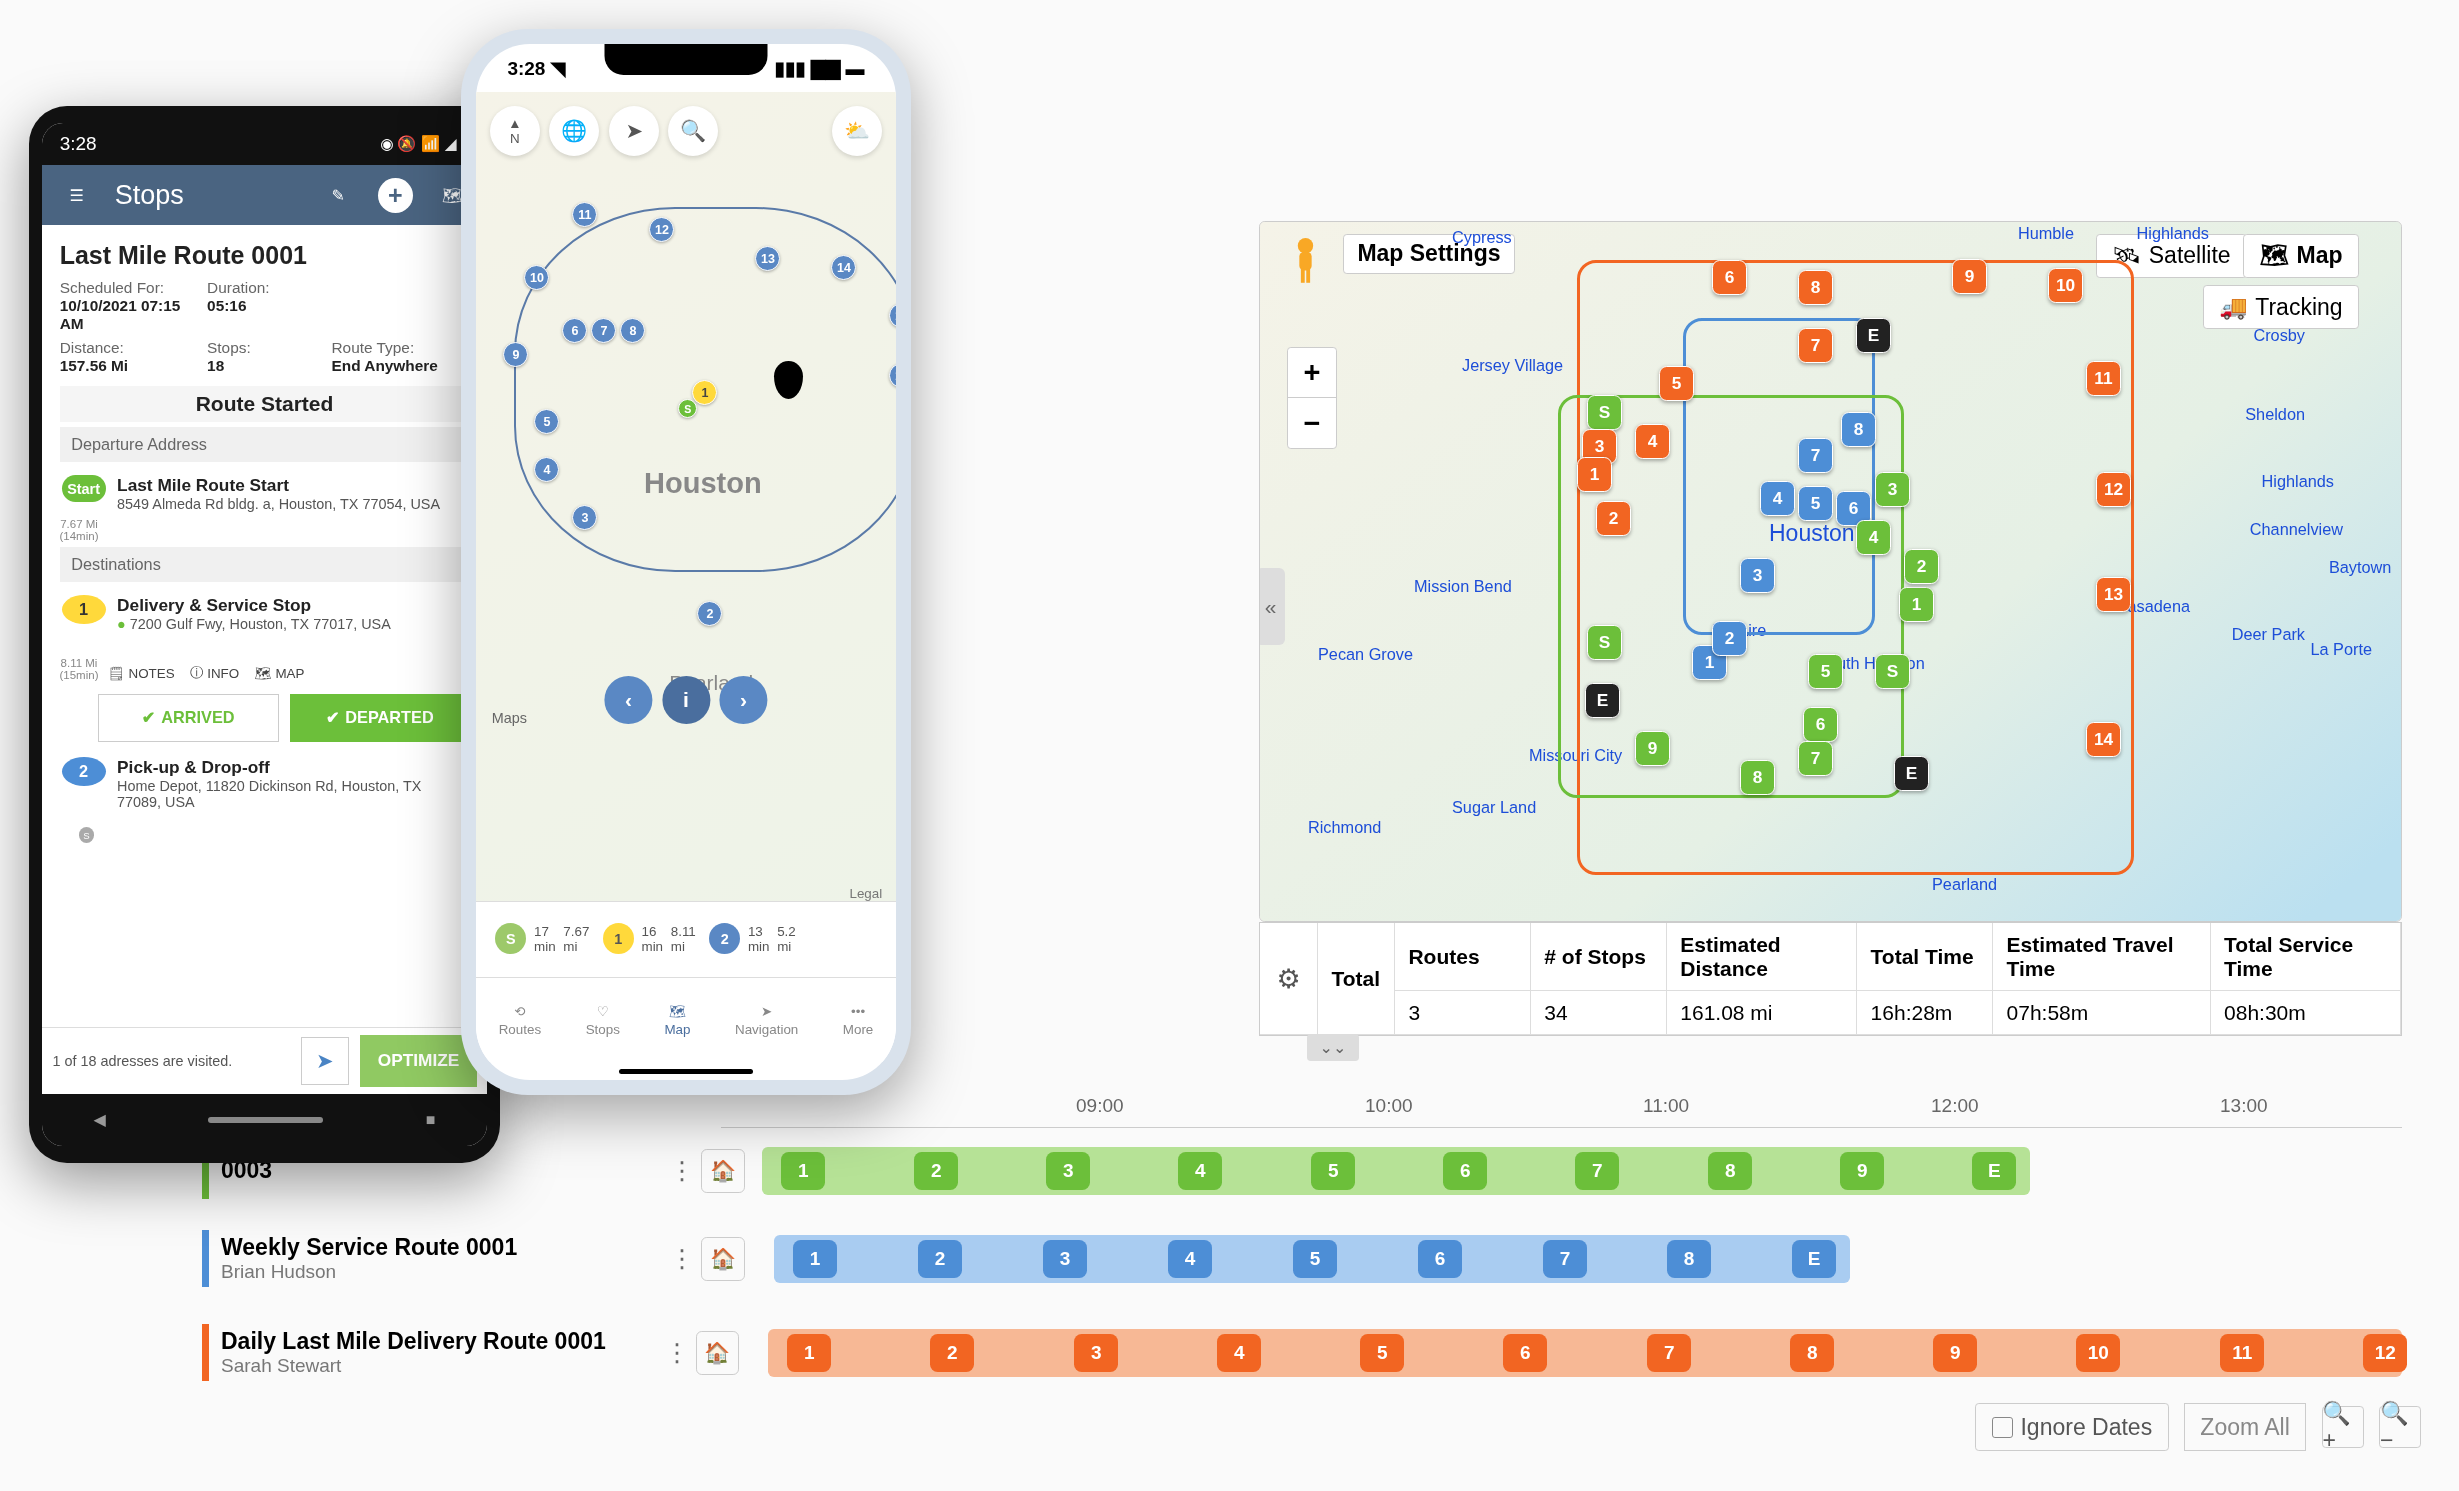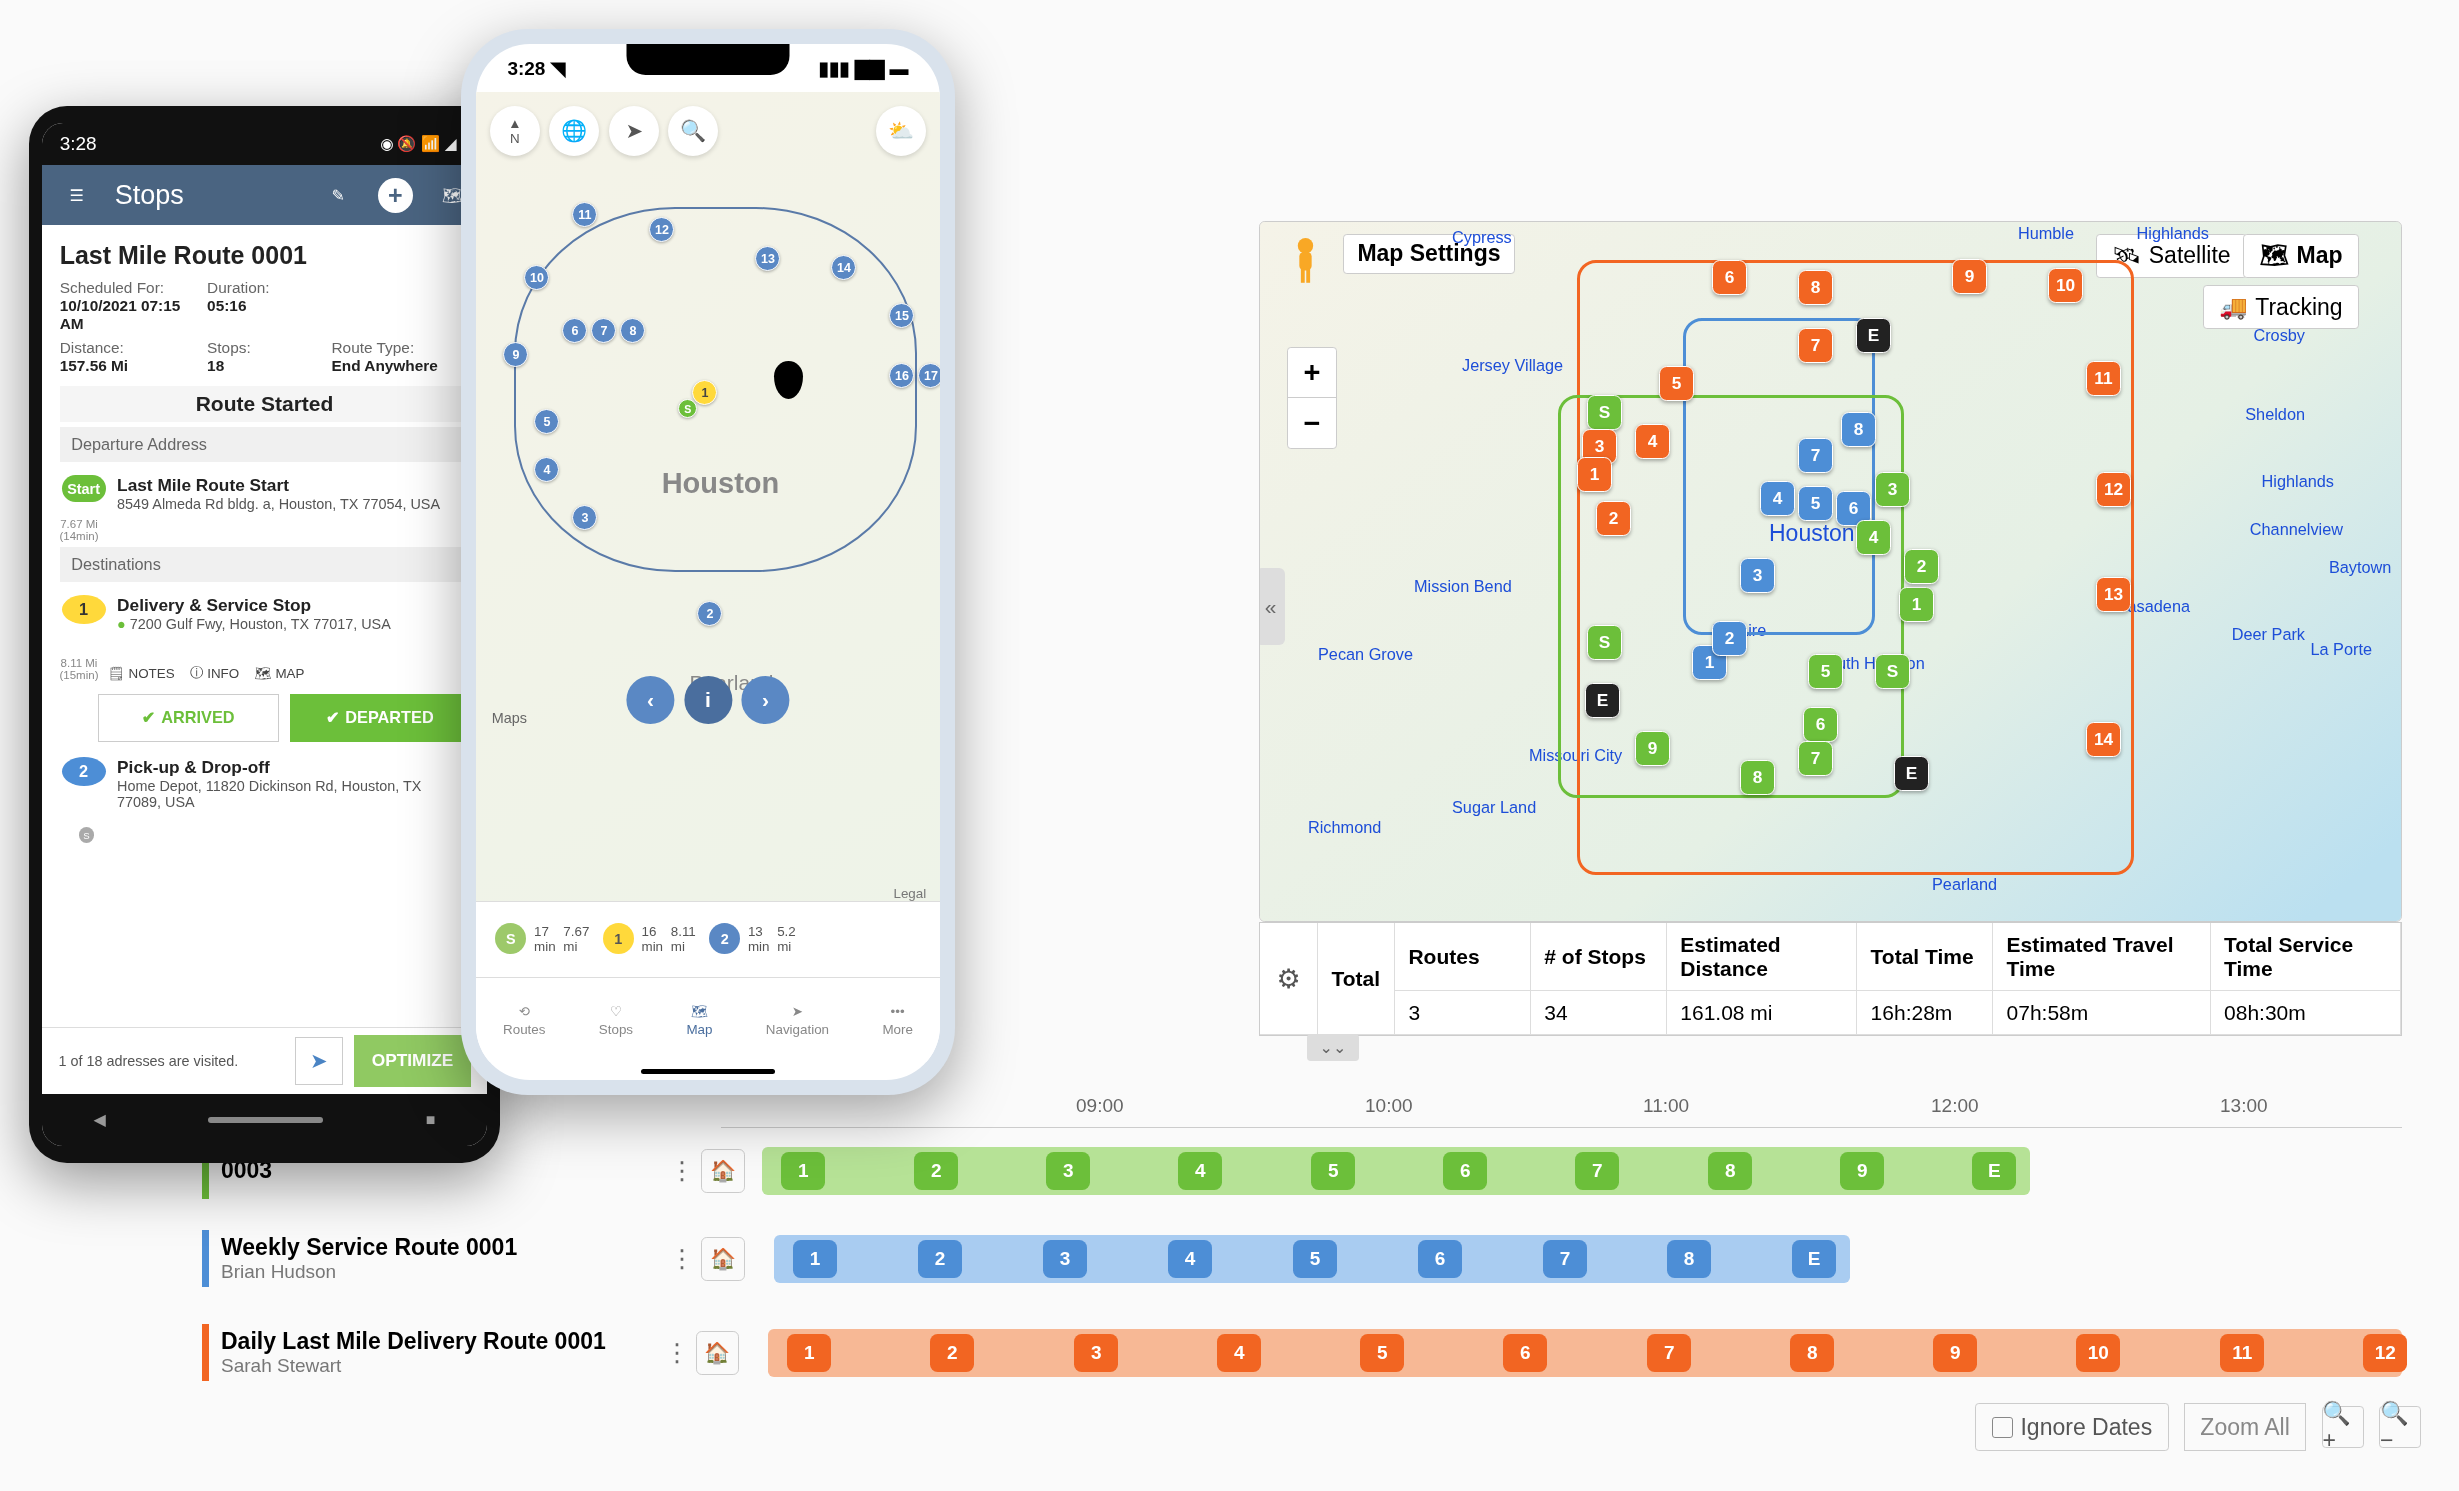--- a/index.html
+++ b/index.html
@@ -28,31 +28,31 @@
 .badge-blue { background: #4d8ed6; color: #fff; }
 .stop-text { flex: 1; }
 .stop-name { font-size: 17.3px; font-weight: 600; }
 .stop-addr { font-size: 14.4px; color: #555; }
 .dist-label { position: absolute; left: -7.7px; font-size: 11.5px; color: #888; text-align: center; width: 54px; }
 .action-row { display: flex; gap: 15.4px; margin: 7.7px 0 11.5px 0; font-size: 13.4px; color: #444; align-items: center; }
 .action-row .item { display: flex; align-items: center; gap: 3.8px; }
 .btn-row { display: flex; gap: 11.5px; margin: 9.6px 0; }
 .btn-arrive { flex: 1; border: 1px solid #ccc; background: #fff; color: #6cbf3a; font-weight: 700; padding: 13.4px; font-size: 16.3px; display: flex; align-items: center; justify-content: center; gap: 5.8px; }
 .btn-depart { flex: 1; background: #6cbf3a; color: #fff; font-weight: 700; padding: 13.4px; font-size: 16.3px; display: flex; align-items: center; justify-content: center; gap: 5.8px; }
-.android-bottom { position: absolute; bottom: 52px; left: 0; right: 0; height: 67px; display: flex; align-items: center; padding: 0 16px; gap: 11.5px; border-top: 1px solid #ddd; background: #fff; }
+.android-bottom { position: absolute; bottom: 52px; left: 0; right: 0; height: 67px; display: flex; align-items: center; padding: 0 10px; gap: 11.5px; border-top: 1px solid #ddd; background: #fff; }
 .visited-text { flex: 1; font-size: 14.4px; color: #555; }
 .send-btn { width: 48px; height: 48px; border: 1px solid #ccc; display: flex; align-items: center; justify-content: center; color: #4a84c4; font-size: 21px; }
 .optimize-btn { background: #90c962; color: #fff; font-weight: 700; padding: 15.4px 17.3px; font-size: 17.3px; }
 .android-nav { position: absolute; bottom: 0; left: 0; right: 0; height: 52px; background: #111; display: flex; align-items: center; justify-content: space-around; color: #999; }
 .android-nav .pill { width: 115px; height: 5.8px; background: #888; border-radius: 2.9px; }
 .slider-track { height: 23px; position: relative; margin: 7.7px 0; }
 .slider-track .dot { position: absolute; left: 19px; top: 3.8px; width: 15.4px; height: 15.4px; background: #aaa; border-radius: 50%; color:#fff; font-size:9.6px; display:flex; align-items:center; justify-content:center; }
 
 
-.iphone { position: absolute; left: 461px; top: 29px; width: 494px; height: 1066px; background: #d9e2ec; border-radius: 67px; padding: 15.4px; box-shadow: 0 19px 58px rgba(0,0,0,.35); z-index: 6; }
+.iphone { position: absolute; left: 461px; top: 29px; width: 450px; height: 1066px; background: #d9e2ec; border-radius: 67px; padding: 15.4px; box-shadow: 0 19px 58px rgba(0,0,0,.35); z-index: 6; }
 .iphone-screen { width: 100%; height: 100%; background: #fff; border-radius: 54px; overflow: hidden; position: relative; }
 .notch { position: absolute; top: 0; left: 50%; transform: translateX(-50%); width: 163px; height: 31px; background: #000; border-radius: 0 0 19px 19px; z-index: 2; }
 .iphone-status { height: 48px; display: flex; justify-content: space-between; align-items: center; padding: 0 31px; font-size: 19px; font-weight: 600; }
 .iphone-map { position: absolute; top: 48px; left: 0; right: 0; bottom: 173px; background: linear-gradient(150deg,#f5f3e8 0%,#eef3e8 100%); }
 .map-fab { position: absolute; width: 50px; height: 50px; background: #fff; border-radius: 50%; display: flex; align-items: center; justify-content: center; box-shadow: 0 1.9px 5.8px rgba(0,0,0,.15); font-size: 21px; color: #555; }
 .houston-label { position: absolute; top: 46%; left: 40%; font-size: 29px; font-weight: 600; color: #888; }
 .pearland-label { position: absolute; bottom: 26%; left: 46%; font-size: 21px; color: #888; }
 .route-line { position: absolute; border: 2.9px solid #5a7aa8; border-radius: 40%; }
 .map-pin { position: absolute; width: 25px; height: 25px; border-radius: 50%; display: flex; align-items: center; justify-content: center; font-size: 12.5px; font-weight: 700; border: 1.9px solid #fff; box-shadow: 0 1px 2.9px rgba(0,0,0,.3); }
 .pin-y { background: #ffd93b; color: #444; }

